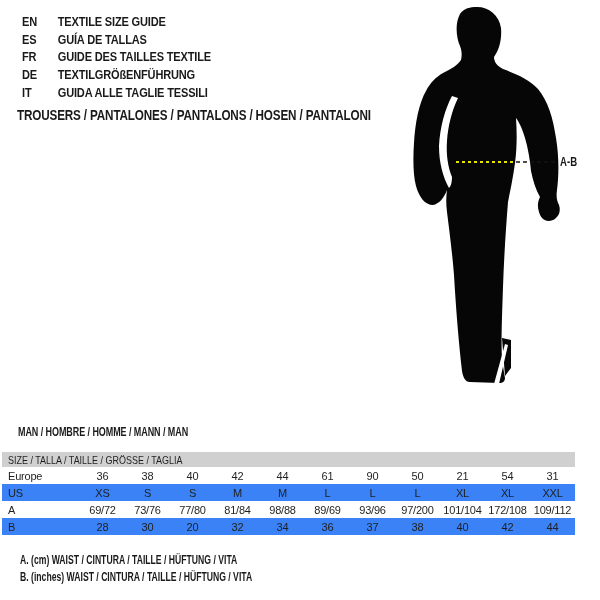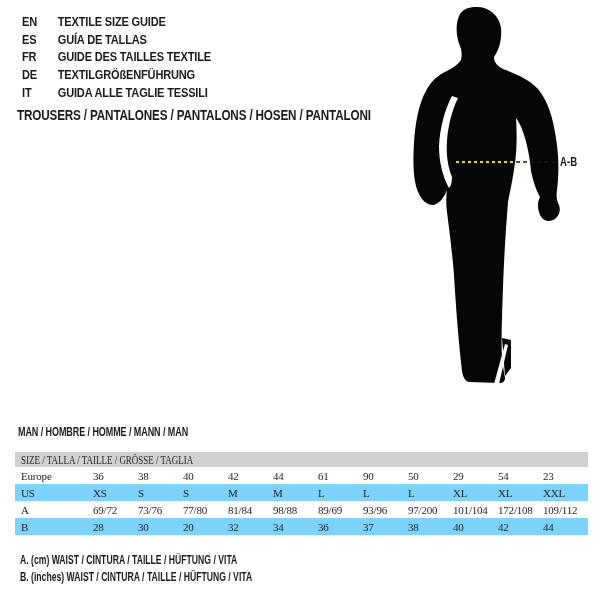--- a/index.html
+++ b/index.html
@@ -22,28 +22,28 @@
   .gender-heading{left:18px;top:425px;font-size:12.5px;font-weight:700;letter-spacing:-0.1px;
     transform:scaleX(0.72);transform-origin:0 0;white-space:nowrap;}
 
   
   .figure-wrap{left:410px;top:0;width:190px;height:400px;}
   .figure-wrap svg{display:block;width:190px;height:400px;}
   .ab-label{left:560px;top:155px;font-size:12px;font-weight:700;letter-spacing:0;
     transform:scaleX(0.8);transform-origin:0 0;white-space:nowrap;}
 
   
-  .size-table{left:15px;top:452px;width:573px;border-collapse:collapse;table-layout:fixed;font-family:Liberation Serif, serif;}
-  .size-table td{padding:0;font-size:11px;letter-spacing:-0.2px;
+  .size-table{left:2px;top:452px;width:573px;border-collapse:collapse;table-layout:fixed;}
+  .size-table td{padding:0;font-size:11px;letter-spacing:-0.2px;text-align:center;
     height:17px;vertical-align:middle;color:#1f1f1f;}
   .size-table thead td{background:#d0d0d0;height:15px;text-align:left;padding-left:6px;}
   .size-table thead td span{font-size:11.5px;transform:scaleX(0.78);transform-origin:0 50%;
     display:inline-block;white-space:nowrap;letter-spacing:0;}
   .size-table tbody td:first-child{text-align:left;padding-left:6px;margin-top:8px;}
-  .size-table tbody tr.alt{background:#7dd3fc;}
+  .size-table tbody tr.alt{background:#3b82f6;}
 
   
   .footnotes{left:20px;top:552px;line-height:17.3px;font-size:12px;font-weight:700;
     transform:scaleX(0.72);transform-origin:0 0;}
   .footnote-line{white-space:nowrap;}
 </style>
 </head>
 <body>
 
 <div class="page">
@@ -158,23 +158,23 @@
         <tr>
           <td>Europe</td>
           <td>36</td>
           <td>38</td>
           <td>40</td>
           <td>42</td>
           <td>44</td>
           <td>61</td>
           <td>90</td>
           <td>50</td>
-          <td>29</td>
+          <td>21</td>
           <td>54</td>
-          <td>23</td>
+          <td>31</td>
         </tr>
         <tr class="alt">
           <td>US</td>
           <td>XS</td>
           <td>S</td>
           <td>S</td>
           <td>M</td>
           <td>M</td>
           <td>L</td>
           <td>L</td>

